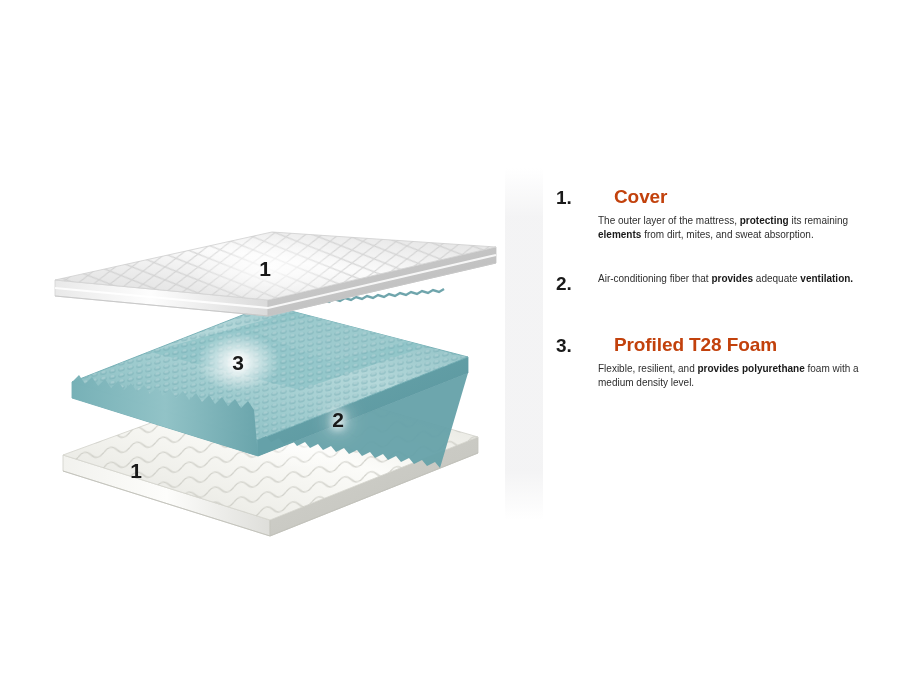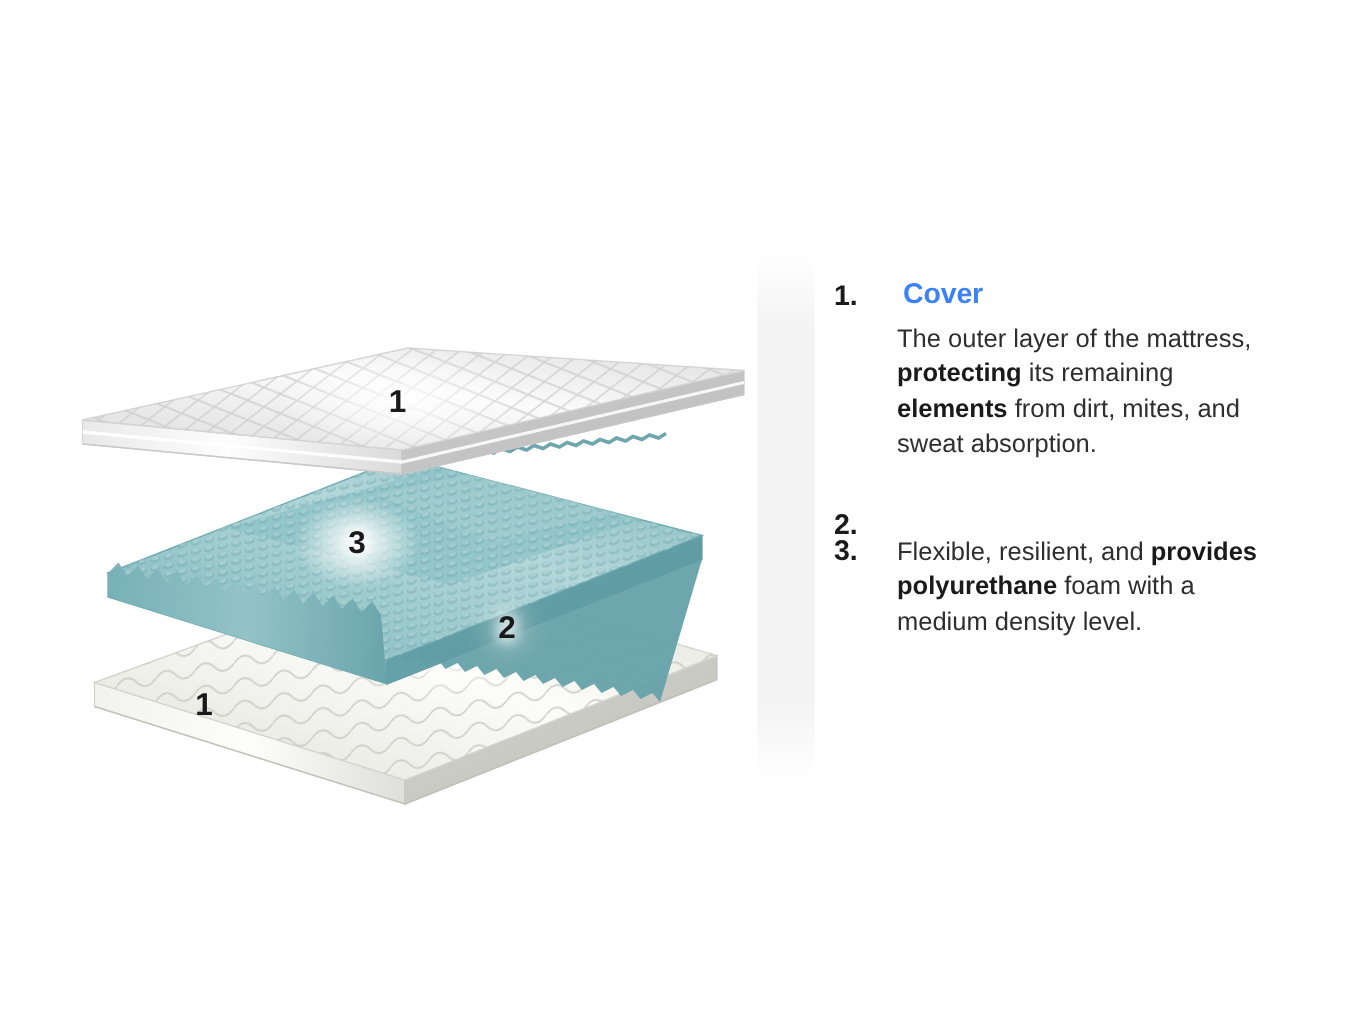--- a/index.html
+++ b/index.html
@@ -82,27 +82,27 @@
     left: 0;
     top: 2px;
     font-size: 19px;
     font-weight: bold;
     color: #1a1a1a;
     line-height: 1.05;
   }
   .item-title {
     font-size: 19px;
     font-weight: bold;
-    color: #3b82f6;
+    color: #c2410c;
     line-height: 1.15;
-    margin: 0 0 6px 4px;
+    margin: 0 0 6px 16px;
     letter-spacing: -0.1px;
   }
   .item-desc {
-    font-size: 17px;
+    font-size: 10px;
     color: #2e2e2e;
     line-height: 1.38;
     margin: 0;
     max-width: 262px;
   }
   .item-desc b { font-weight: bold; color: #1a1a1a; }
 
   
   #legend-item-1 { margin-bottom: 31px; }
   #legend-item-2 { margin-bottom: 48px; }
@@ -285,22 +285,24 @@
   <div class="legend">
 
     <div class="legend-item" id="legend-item-1">
       <div class="item-index">1.</div>
       <h2 class="item-title">Cover</h2>
       <p class="item-desc">The outer layer of the mattress, <b>protecting</b> its remaining <b>elements</b> from dirt, mites, and sweat absorption.</p>
     </div>
 
     <div class="legend-item" id="legend-item-2">
       <div class="item-index">2.</div>
+      <p class="item-desc">Air-conditioning fiber that <b>provides</b> adequate <b>ventilation.</b></p>
     </div>
 
     <div class="legend-item" id="legend-item-3">
       <div class="item-index">3.</div>
+      <h2 class="item-title">Profiled T28 Foam</h2>
       <p class="item-desc">Flexible, resilient, and <b>provides polyurethane</b> foam with a medium density level.</p>
     </div>
 
   </div>
 
 </div>
 
 </body></html>

